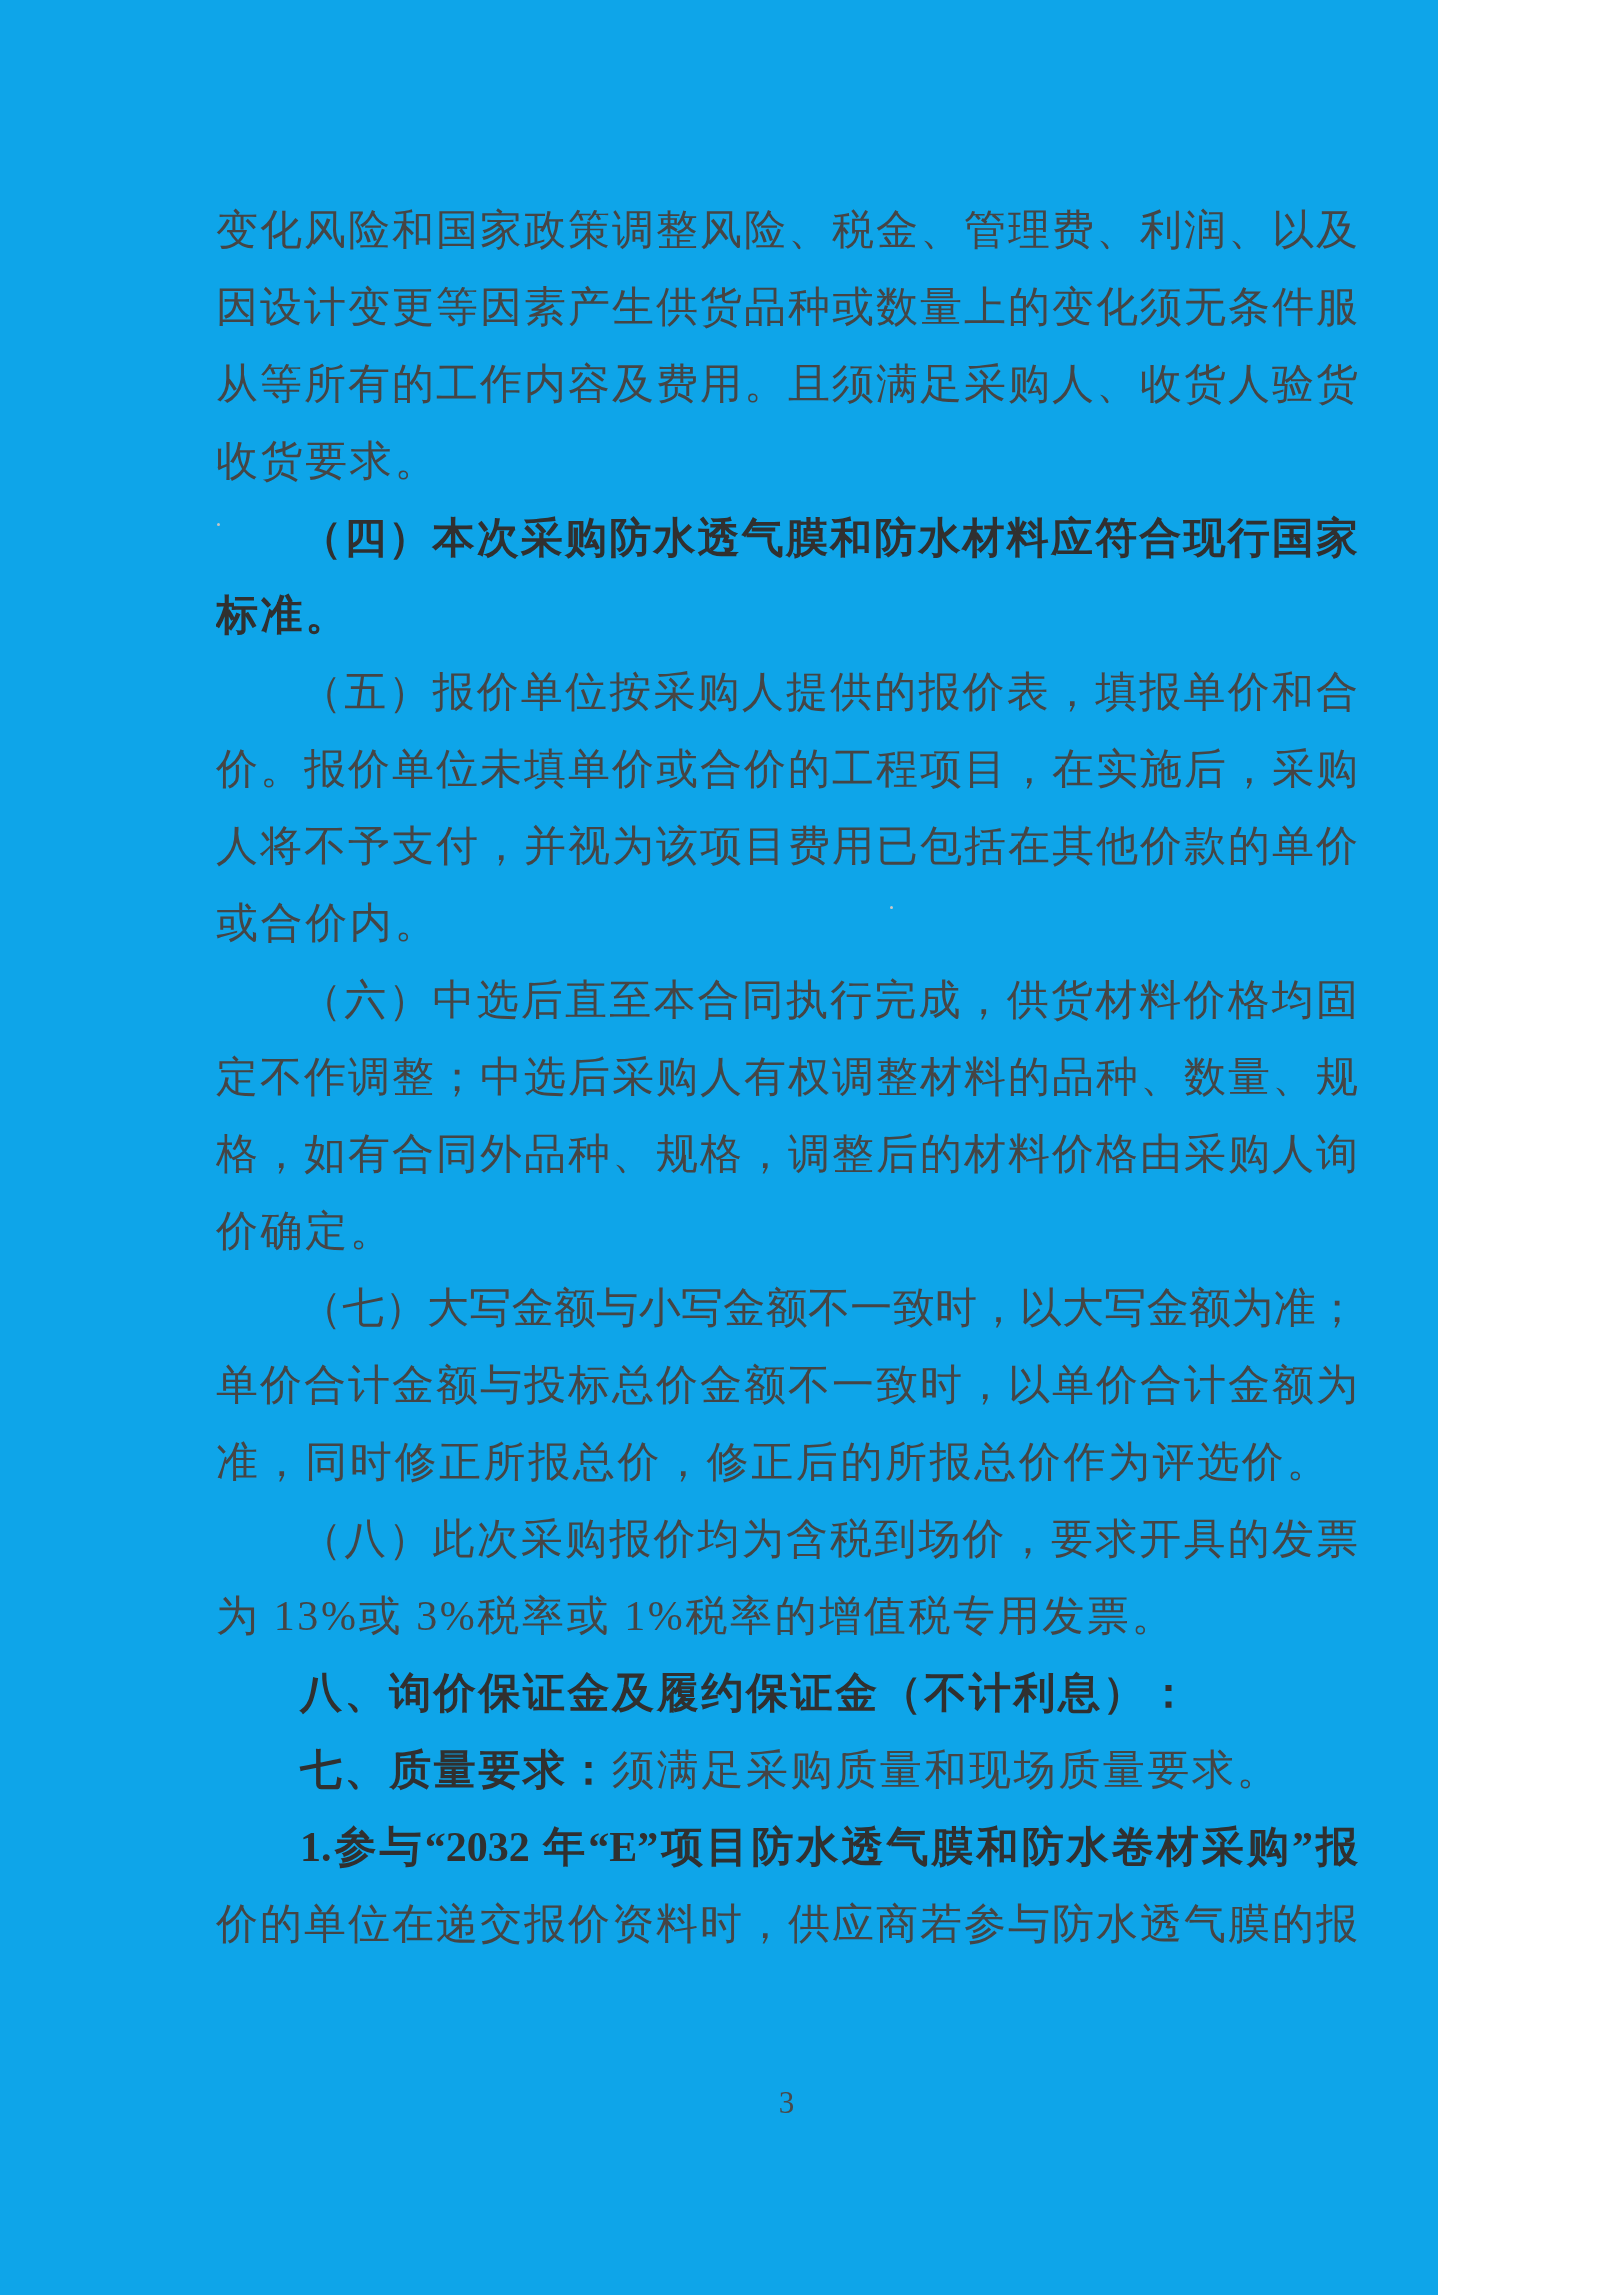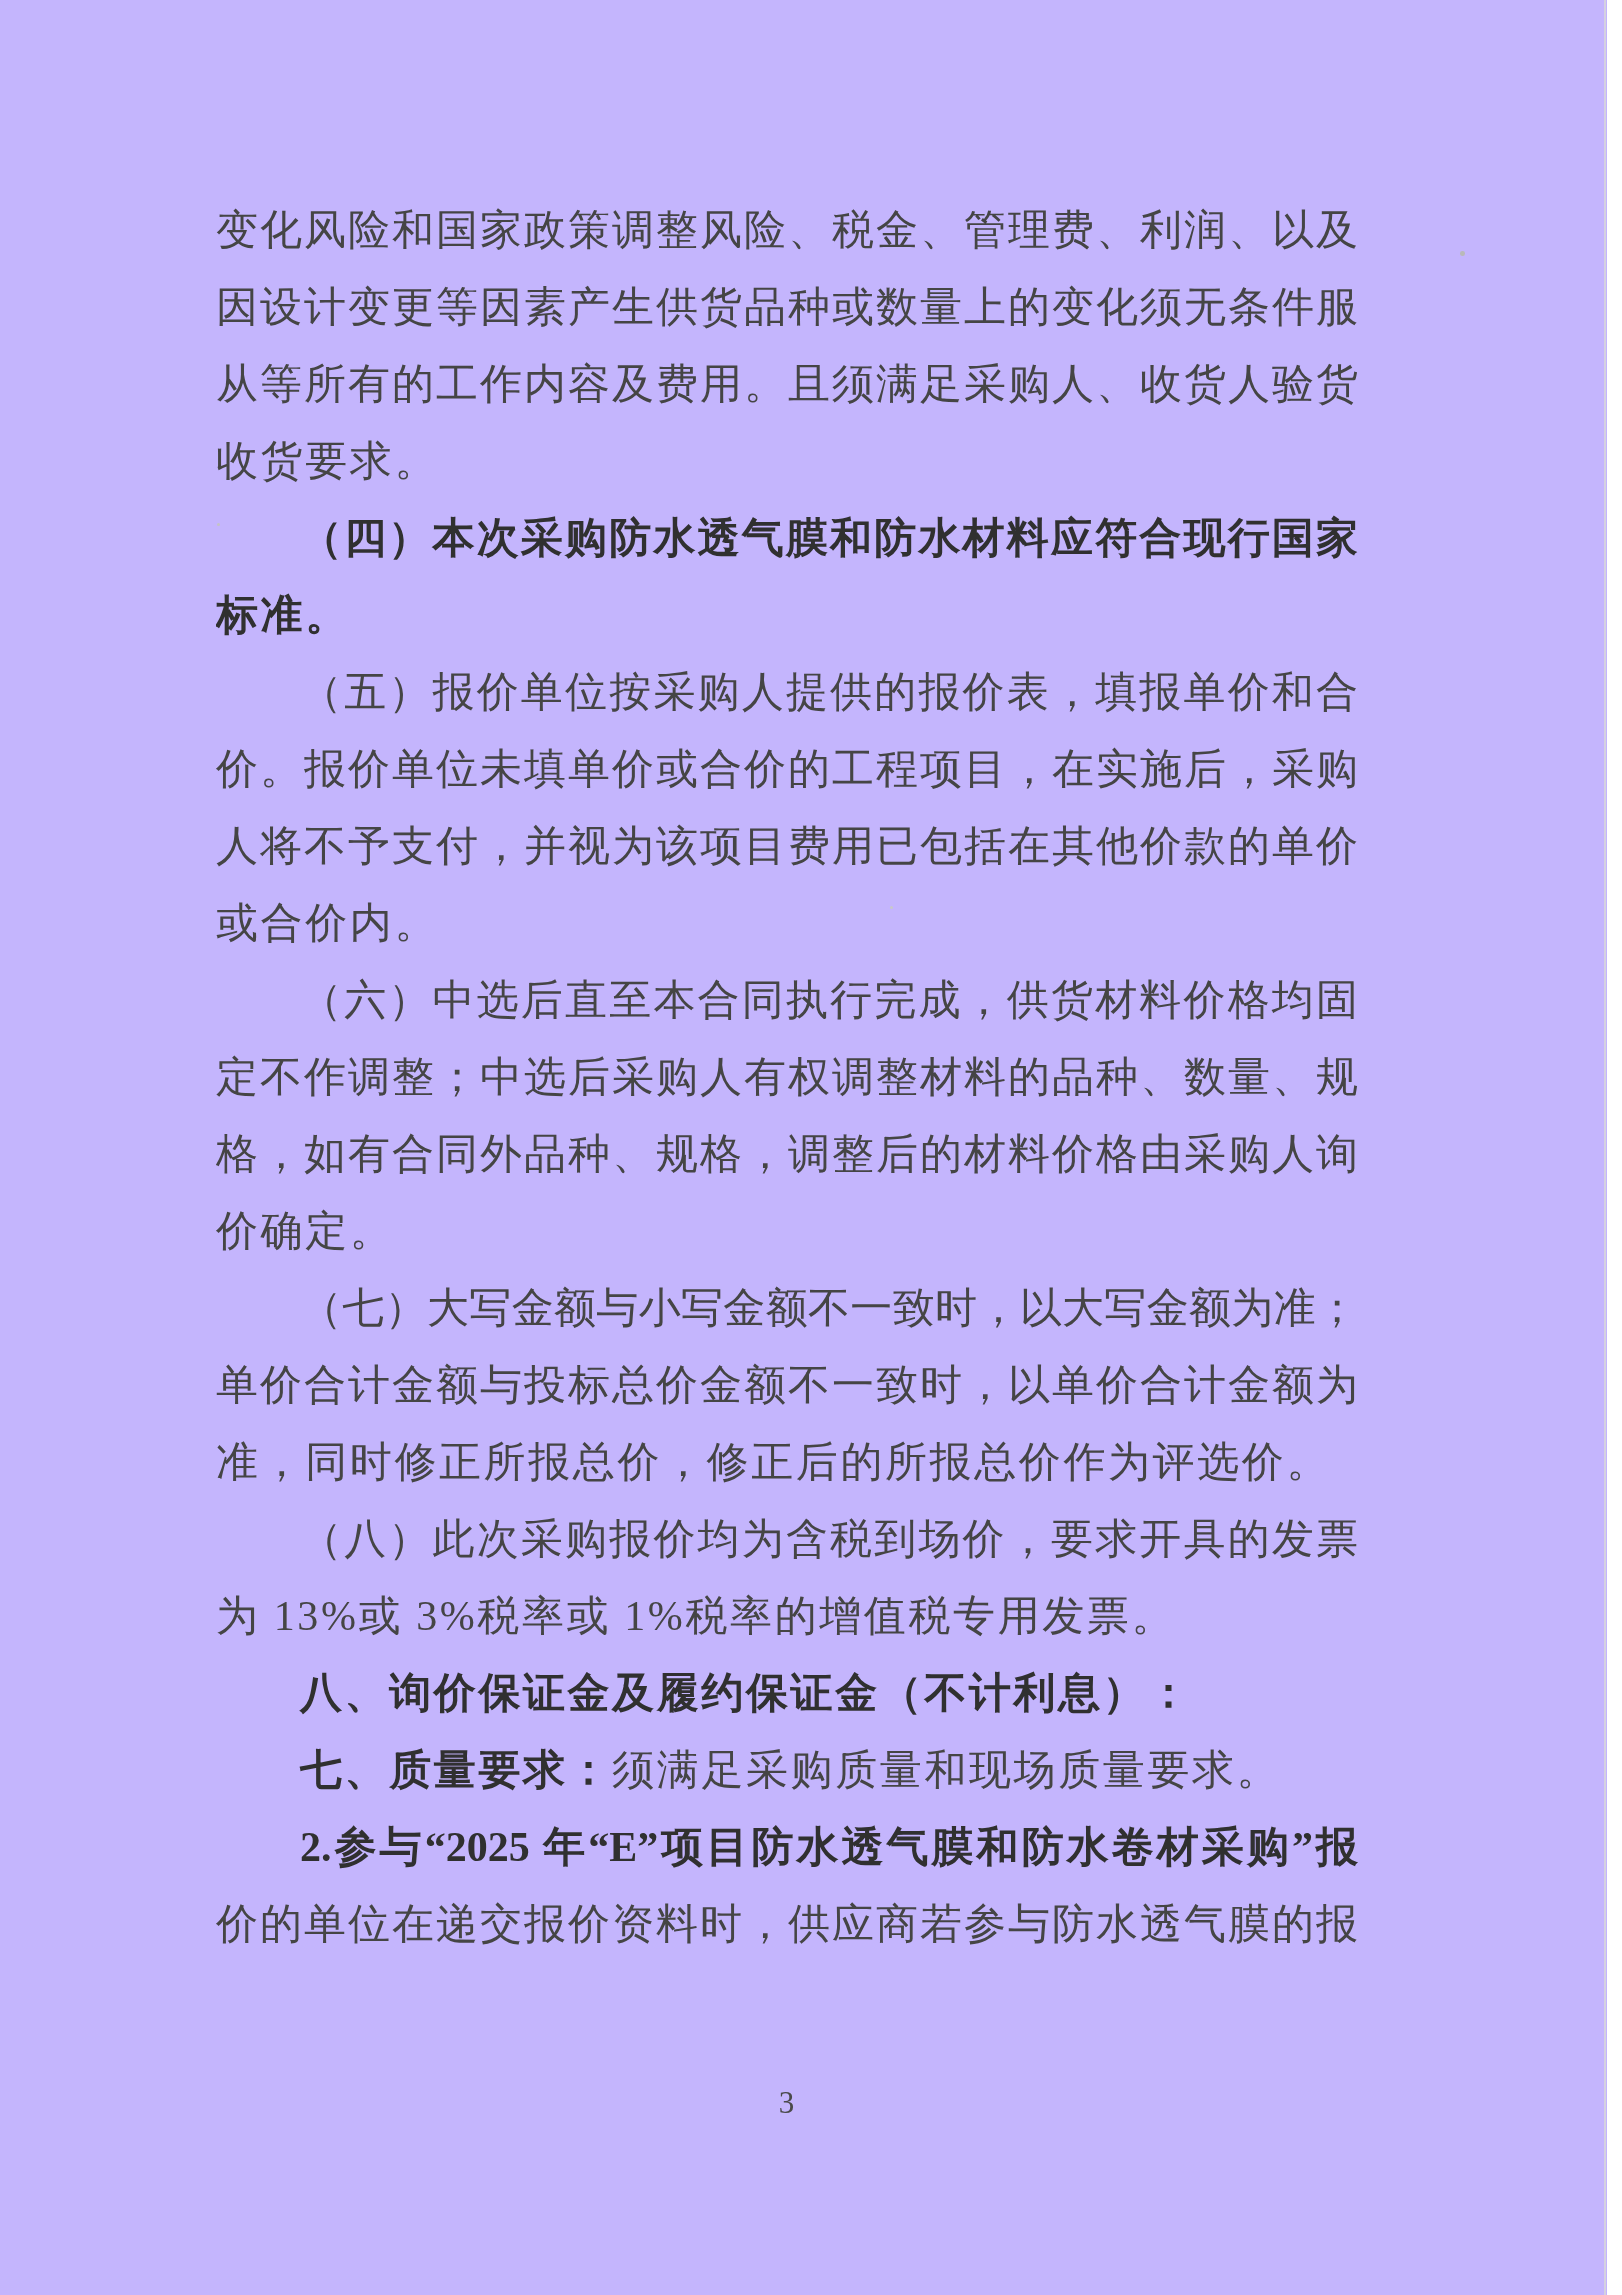--- a/index.html
+++ b/index.html
@@ -1,20 +1,20 @@
 <!DOCTYPE html>
 <html lang="zh" style="font-size:10.5px"><head>
 <meta charset="utf-8">
 <style>
   html,body{margin:0;padding:0;background:#ffffff;}
   .page{
     position:relative;
-    width:1607px;
+    width:1438px;
     height:2295px;
-    background:#c4b5fd;
+    background:#0ea5e9;
     font-family:"Liberation Serif","DejaVu Serif",serif;
     overflow:hidden;
   }
   .content{
     position:absolute;
     left:216px;
     top:192px;
     width:1142px;
   }
   .line{
@@ -86,21 +86,21 @@
       <div class="line justify"><span class="seg">定不作调整；中选后采购人有权调整材料的品种、数量、规</span></div>
       <div class="line justify"><span class="seg">格，如有合同外品种、规格，调整后的材料价格由采购人询</span></div>
       <div class="line"><span class="seg">价确定。</span></div>
       <div class="line justify indent"><span class="seg">（七）大写金额与小写金额不一致时，以大写金额为准；</span></div>
       <div class="line justify"><span class="seg">单价合计金额与投标总价金额不一致时，以单价合计金额为</span></div>
       <div class="line"><span class="seg">准，同时修正所报总价，修正后的所报总价作为评选价。</span></div>
       <div class="line justify indent"><span class="seg">（八）此次采购报价均为含税到场价，要求开具的发票</span></div>
       <div class="line"><span class="seg">为 13%或 3%税率或 1%税率的增值税专用发票。</span></div>
       <div class="line indent"><span class="seg b">八、询价保证金及履约保证金（不计利息）：</span></div>
       <div class="line indent"><span class="seg b">七、质量要求：</span><span class="seg">须满足采购质量和现场质量要求。</span></div>
-      <div class="line justify indent"><span class="seg b">2.参与“2025 年“E”项目防水透气膜和防水卷材采购”报</span></div>
+      <div class="line justify indent"><span class="seg b">1.参与“2032 年“E”项目防水透气膜和防水卷材采购”报</span></div>
       <div class="line justify"><span class="seg">价的单位在递交报价资料时，供应商若参与防水透气膜的报</span></div>
     </div>
   <div class="page-number">3</div>
   <div class="speck speck-1"></div>
   <div class="speck speck-2"></div>
   <div class="speck speck-3"></div>
   <div class="edge-line"></div>
 </div>
 
 

